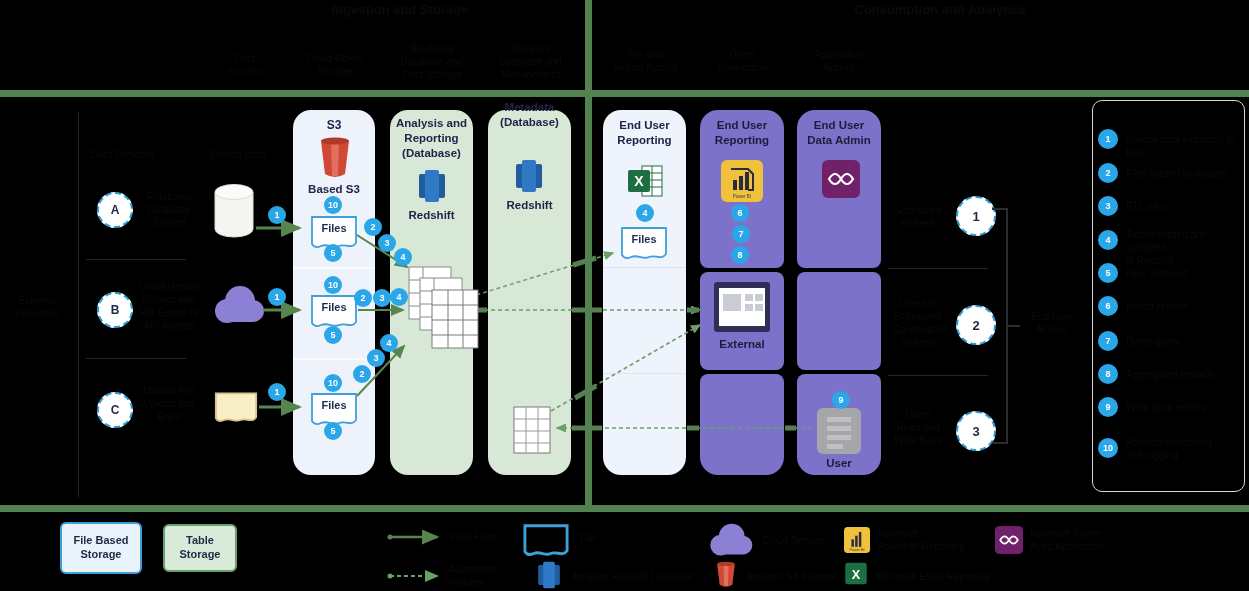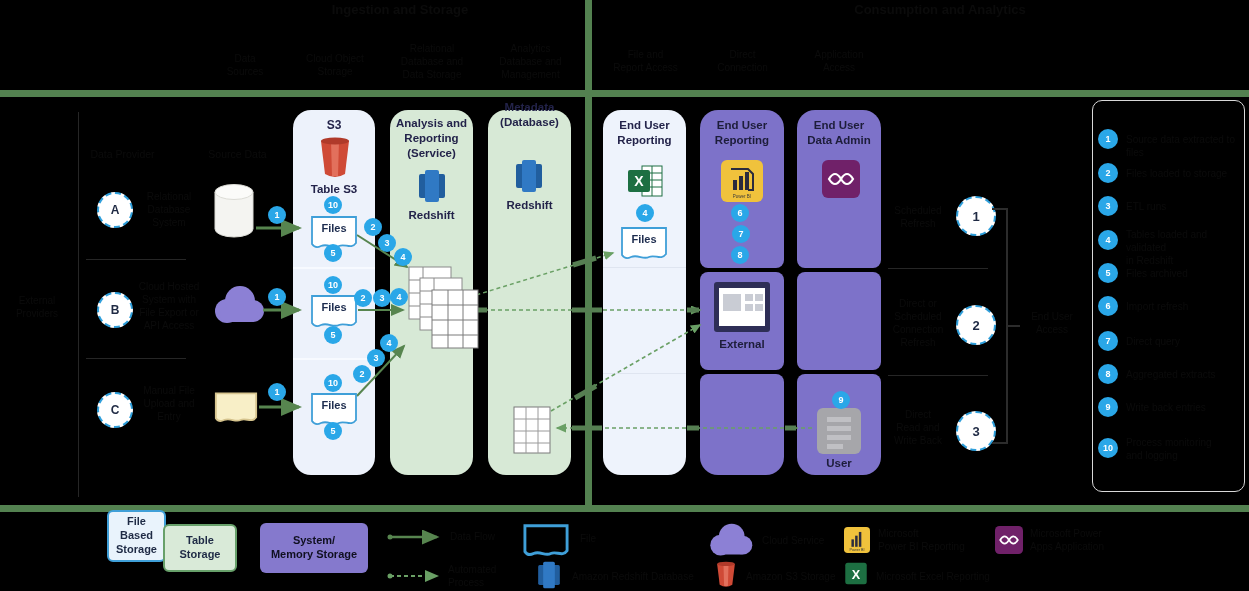--- a/index.html
+++ b/index.html
@@ -122,25 +122,25 @@
   <div class="abs" style="left:797px;top:374px;width:84px;height:101px;background:#7d72c9;border-radius:8px 8px 18px 18px;"></div>
 
   <div class="abs txt t-title" style="left:295px;top:118px;width:78px;font-size:12px;">S3</div>
   <div class="abs" style="left:316px;top:136px;">
     <svg width="38" height="42" viewBox="0 0 38 42">
         <path d="M5 5 H33 L29 38 Q19 44 9 38 Z" fill="#cf4a36"></path>
         <path d="M15 5 H23 L22 40 H16 Z" fill="#e2705c"></path>
         <ellipse cx="19" cy="5" rx="14" ry="3.5" fill="#b03a2a"></ellipse>
       </svg>
   </div>
-  <div class="abs txt t-title" style="left:295px;top:182px;width:78px;">Table S3</div>
+  <div class="abs txt t-title" style="left:295px;top:182px;width:78px;">Based S3</div>
 
   <div class="abs txt t-title" style="left:392px;top:116px;width:79px;">Analysis and
 Reporting
-(Service)</div>
+(Database)</div>
   <div class="abs" style="left:417px;top:168px;">
     <svg width="30" height="36" viewBox="0 0 30 36">
         <rect x="2" y="6" width="9" height="24" rx="2" fill="#215e9e"></rect>
         <rect x="19" y="6" width="9" height="24" rx="2" fill="#215e9e"></rect>
         <rect x="8" y="2" width="14" height="32" rx="2" fill="#3079c4"></rect>
       </svg>
   </div>
   <div class="abs txt t-title" style="left:392px;top:208px;width:79px;">Redshift</div>
 
   <div class="abs txt t-title" style="left:490px;top:100px;width:79px;">Metadata
@@ -370,26 +370,24 @@
   <div class="abs panelitem" style="left:1126px;top:228px;width:115px;">Tables loaded and validated
 in Redshift</div>
   <div class="abs panelitem" style="left:1126px;top:267px;width:115px;">Files archived</div>
   <div class="abs panelitem" style="left:1126px;top:300px;width:115px;">Import refresh</div>
   <div class="abs panelitem" style="left:1126px;top:335px;width:115px;">Direct query</div>
   <div class="abs panelitem" style="left:1126px;top:368px;width:115px;">Aggregated extracts</div>
   <div class="abs panelitem" style="left:1126px;top:401px;width:115px;">Write back entries</div>
   <div class="abs panelitem" style="left:1126px;top:436px;width:115px;">Process monitoring
 and logging</div>
 
-  <div class="abs legendbox" style="left:60px;top:510px;width:59px;height:52px;background:#e9f3fc;border:2px solid #3f9fd8;color:#1e2a45;margin-left:47px;">File Based
+  <div class="abs legendbox" style="left:60px;top:522px;width:82px;height:52px;background:#e9f3fc;border:2px solid #3f9fd8;color:#1e2a45;">File Based
 Storage</div>
   <div class="abs legendbox" style="left:163px;top:524px;width:74px;height:48px;background:#d9ead8;border:2px solid #67a06a;color:#1e2a45;">Table
 Storage</div>
-  <div class="abs legendbox" style="left:260px;top:523px;width:108px;height:50px;background:#8579cd;color:#101020;">System/
-Memory Storage</div>
 
   <div class="abs txt dark" style="left:450px;top:530px;width:75px;font-size:10px;text-align:left;">Data Flow</div>
   <div class="abs txt dark" style="left:448px;top:563px;width:80px;font-size:10px;text-align:left;">Automated
 Process</div>
 
   <div class="abs" style="left:523px;top:522px;">
     <svg width="46" height="40" viewBox="0 0 48 38">
         <path d="M2 2 H46 V28 C41 35 35 28 29 31 C23 34 18 28 11 31 C7 33 4 32 2 29 Z" fill="none" stroke="#3f9fd8" stroke-width="3"></path>
       </svg>
   </div>

